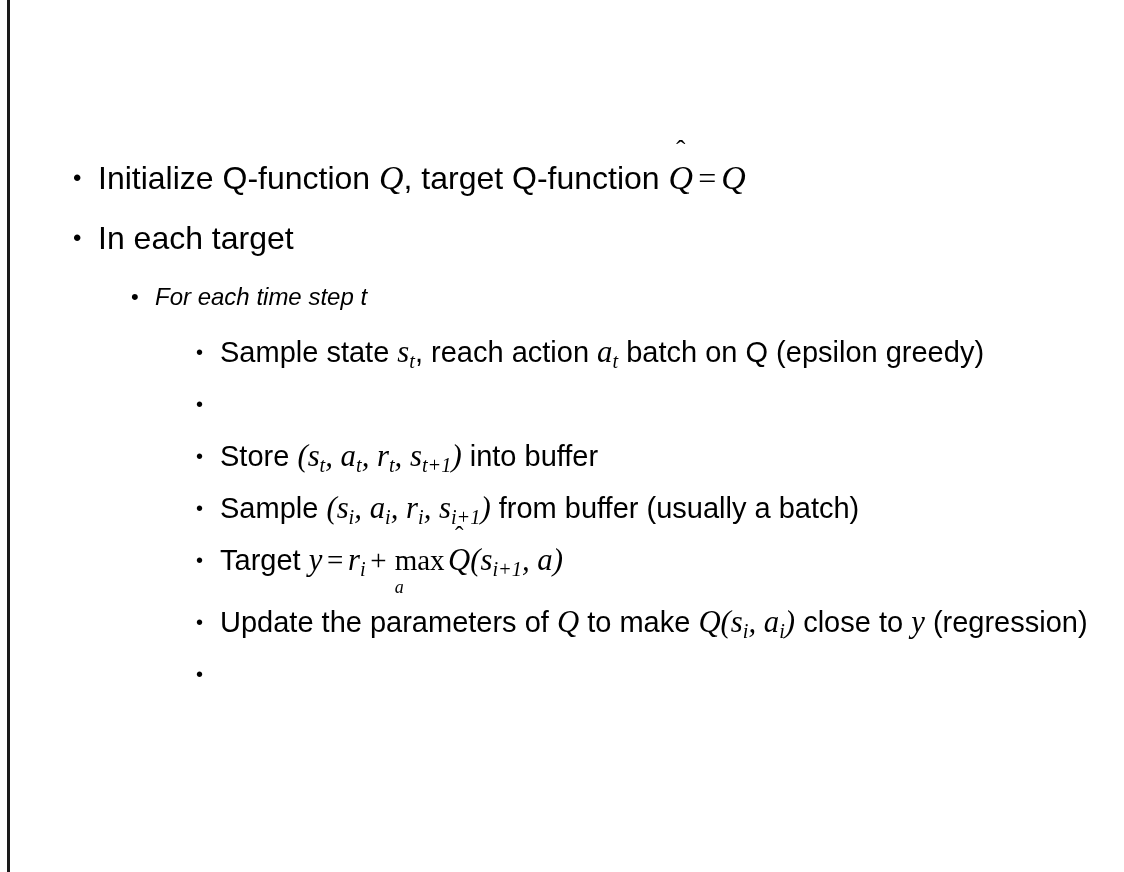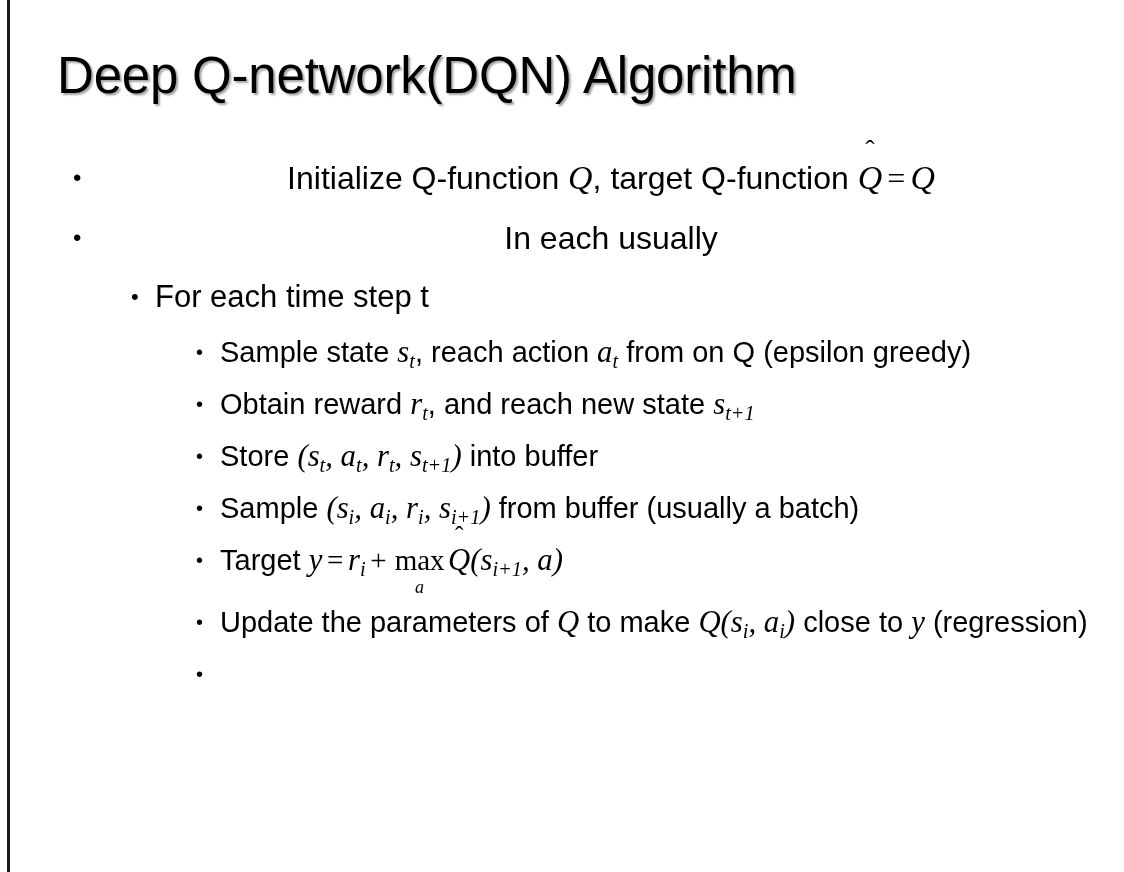--- a/index.html
+++ b/index.html
@@ -70,29 +70,29 @@
   }
 
   
   .lvl1 {
     padding-left: 73px;
     font-size: 32px;
     line-height: 60px;
     margin-bottom: 0px;
   }
   .lvl1 .bullet-mark { width: 25px; font-size: 24px; line-height: 60px; }
-  .lvl1 .bullet-text { font-size: 32px; line-height: 60px; text-align: center; }
+  .lvl1 .bullet-text { font-size: 32px; line-height: 60px; }
 
   
   .lvl2 {
     padding-left: 131px;
     margin-bottom: 0px;
   }
   .lvl2 .bullet-mark { width: 24px; font-size: 22px; line-height: 58px; }
-  .lvl2 .bullet-text { font-size: 31px; line-height: 58px; }
+  .lvl2 .bullet-text { font-size: 24px; line-height: 58px; font-style: italic; }
 
   
   .lvl3 {
     padding-left: 196px;
     padding-right: 28px;
     margin-bottom: 0px;
   }
   .lvl3 .bullet-mark { width: 24px; font-size: 20px; line-height: 52px; }
   .lvl3 .bullet-text { font-size: 29px; line-height: 52px; }
 
@@ -138,21 +138,20 @@
     font-style: normal;
     font-size: 0.82em;
     line-height: 1;
     pointer-events: none;
   }
 
   
   .limitop {
     display: inline-flex;
     flex-direction: column;
-    align-items: center;
     justify-content: flex-start;
     vertical-align: baseline;
     line-height: 1;
     margin: 0 0.12em;
   }
   .limitop > .limitop-name {
     font-family: "Liberation Serif", "DejaVu Serif", serif;
     font-style: normal;
     font-size: 1em;
     line-height: 1;
@@ -165,47 +164,45 @@
     margin-top: 0.14em;
   }
 </style>
 </head>
 <body>
 
 <div id="slide">
 
   <div id="left-rule"></div>
 
-  <div id="slide-title">Deep Q-network(DQN) Algorithm</div>
 
   <div id="body-list">
 
     <div class="bullet-row lvl1">
       <span class="bullet-mark">•</span>
       <span class="bullet-text"><span>Initialize Q-function </span><span class="mathi">Q</span><span>, target Q-function </span><span class="hat"><span class="hat-mark">̂</span><span>Q</span></span><span class="op">=</span><span class="mathi">Q</span></span>
     </div>
 
     <div class="bullet-row lvl1">
       <span class="bullet-mark">•</span>
-      <span class="bullet-text">In each usually</span>
+      <span class="bullet-text">In each target</span>
     </div>
 
     <div class="bullet-row lvl2">
       <span class="bullet-mark">•</span>
       <span class="bullet-text">For each time step t</span>
     </div>
 
     <div class="bullet-row lvl3">
       <span class="bullet-mark">•</span>
-      <span class="bullet-text"><span>Sample state </span><span class="mathi"><span>s</span><sub>t</sub></span><span>, reach action </span><span class="mathi"><span>a</span><sub>t</sub></span><span> from on Q (epsilon greedy)</span></span>
-    </div>
-
-    <div class="bullet-row lvl3">
-      <span class="bullet-mark">•</span>
-      <span class="bullet-text"><span>Obtain reward </span><span class="mathi"><span>r</span><sub>t</sub></span><span>, and reach new state </span><span class="mathi"><span>s</span><sub class="sub-up">t+1</sub></span></span>
+      <span class="bullet-text"><span>Sample state </span><span class="mathi"><span>s</span><sub>t</sub></span><span>, reach action </span><span class="mathi"><span>a</span><sub>t</sub></span><span> batch on Q (epsilon greedy)</span></span>
+    </div>
+
+    <div class="bullet-row lvl3">
+      <span class="bullet-mark">•</span>
     </div>
 
     <div class="bullet-row lvl3">
       <span class="bullet-mark">•</span>
       <span class="bullet-text"><span>Store </span><span class="mathi">(</span><span class="mathi"><span>s</span><sub>t</sub></span><span class="mathi">, </span><span class="mathi"><span>a</span><sub>t</sub></span><span class="mathi">, </span><span class="mathi"><span>r</span><sub>t</sub></span><span class="mathi">, </span><span class="mathi"><span>s</span><sub class="sub-up">t+1</sub></span><span class="mathi">)</span><span> into buffer</span></span>
     </div>
 
     <div class="bullet-row lvl3">
       <span class="bullet-mark">•</span>
       <span class="bullet-text"><span>Sample </span><span class="mathi">(</span><span class="mathi"><span>s</span><sub>i</sub></span><span class="mathi">, </span><span class="mathi"><span>a</span><sub>i</sub></span><span class="mathi">, </span><span class="mathi"><span>r</span><sub>i</sub></span><span class="mathi">, </span><span class="mathi"><span>s</span><sub class="sub-up">i+1</sub></span><span class="mathi">)</span><span> from buffer (usually a batch)</span></span>

